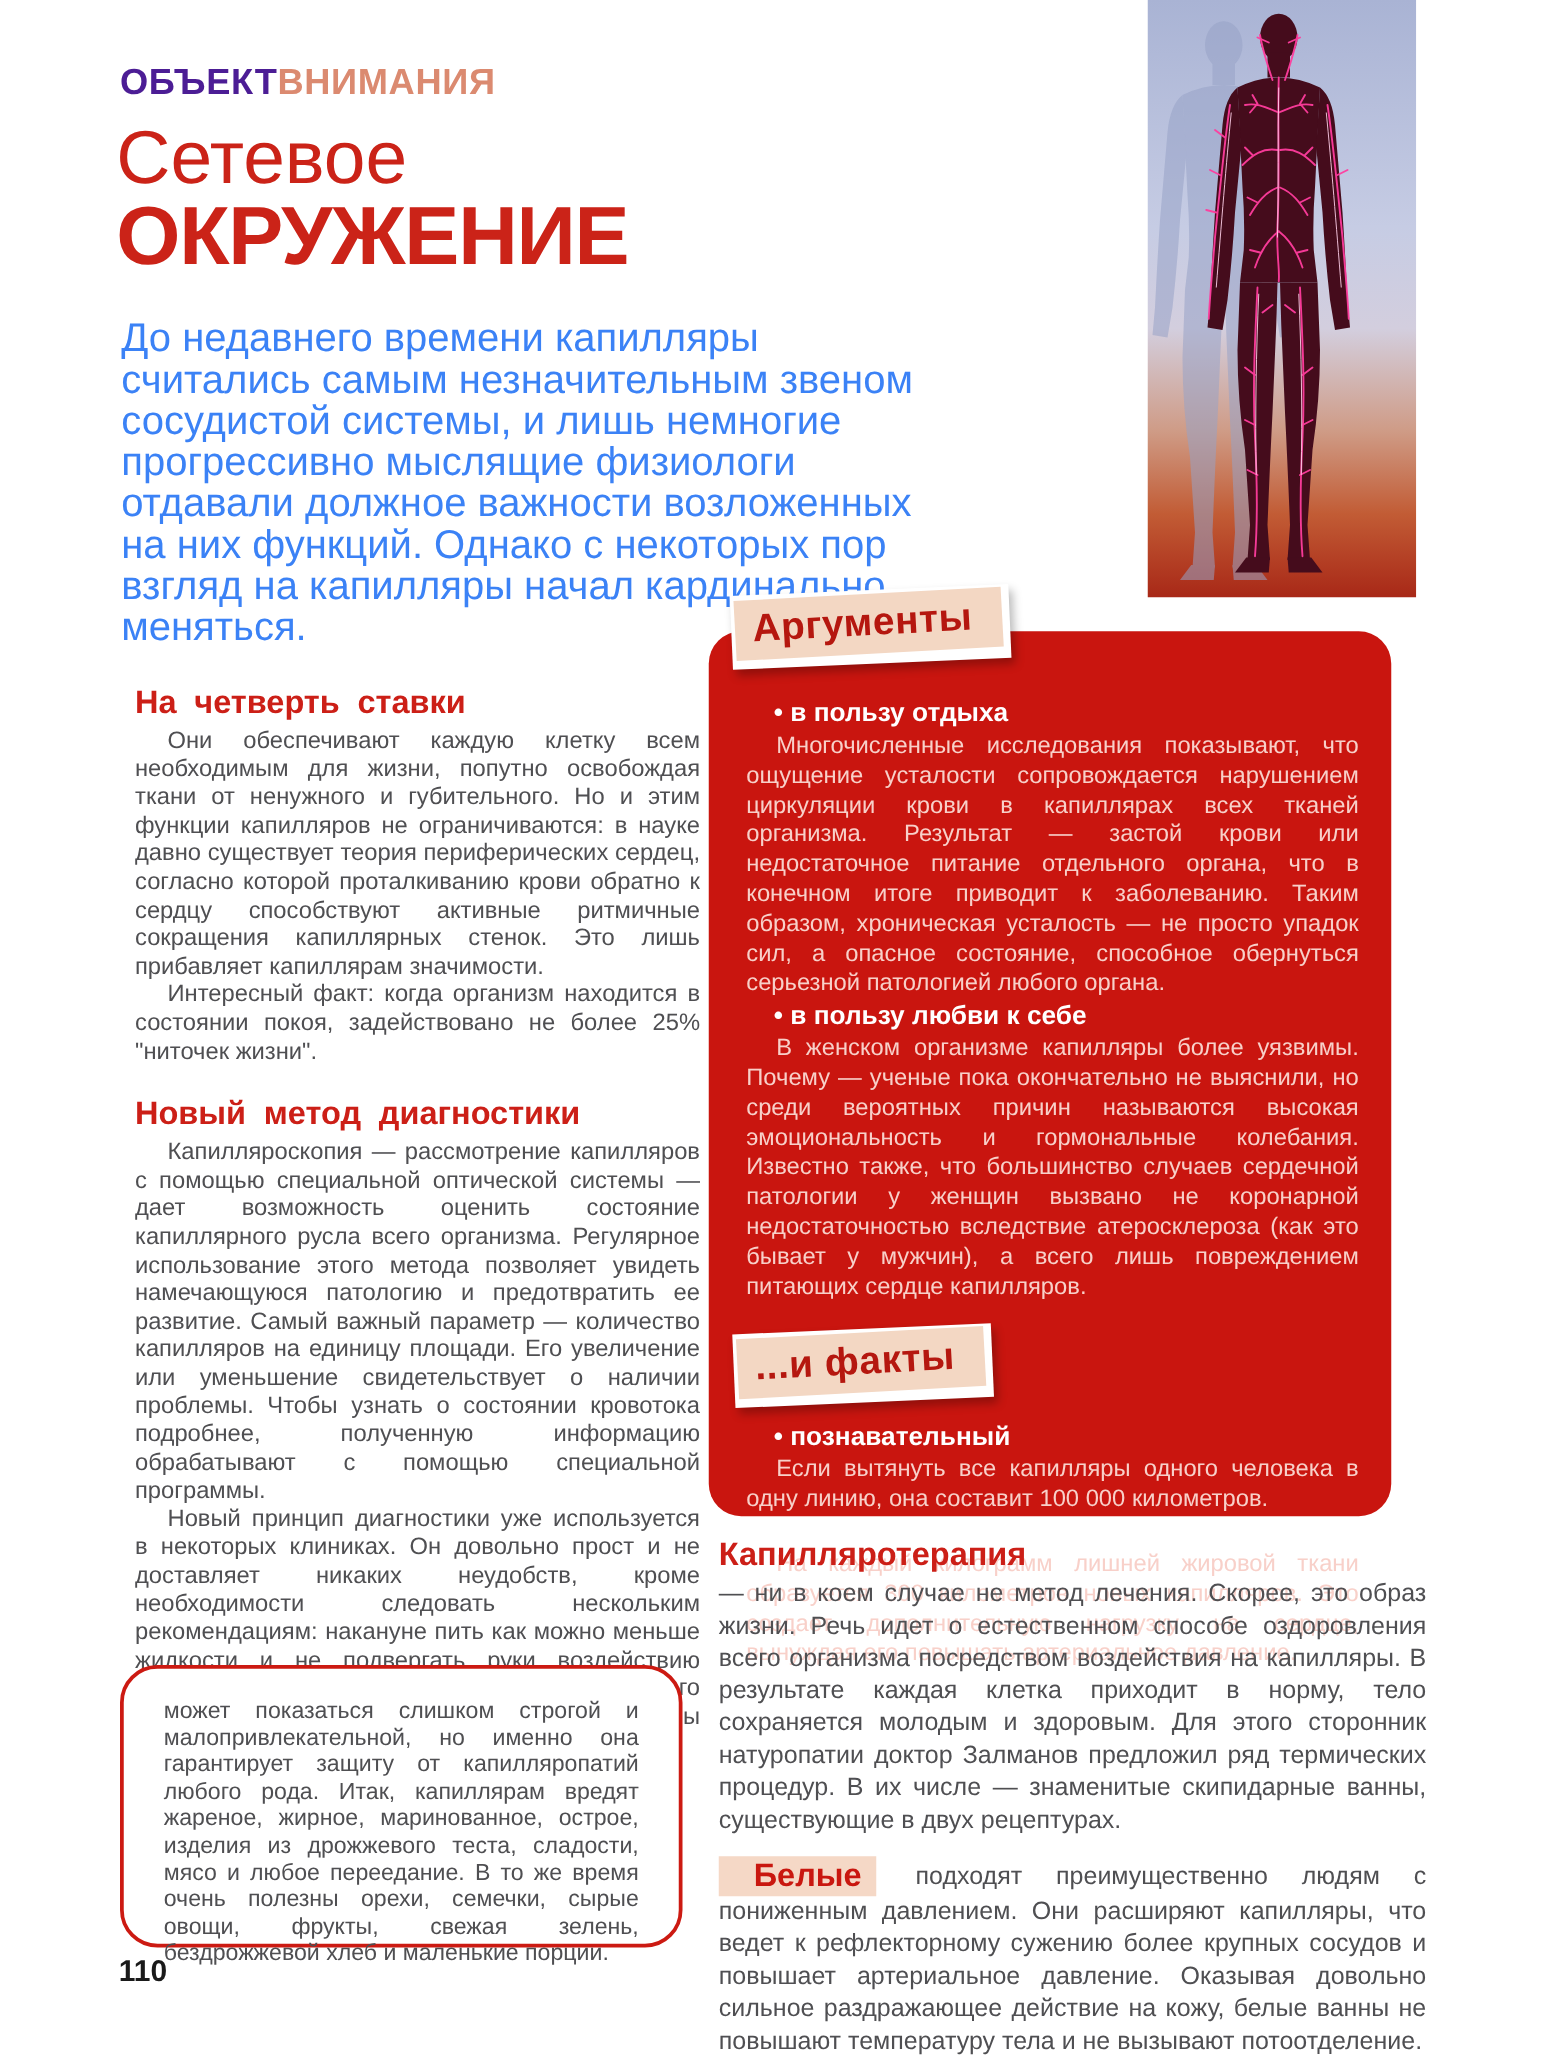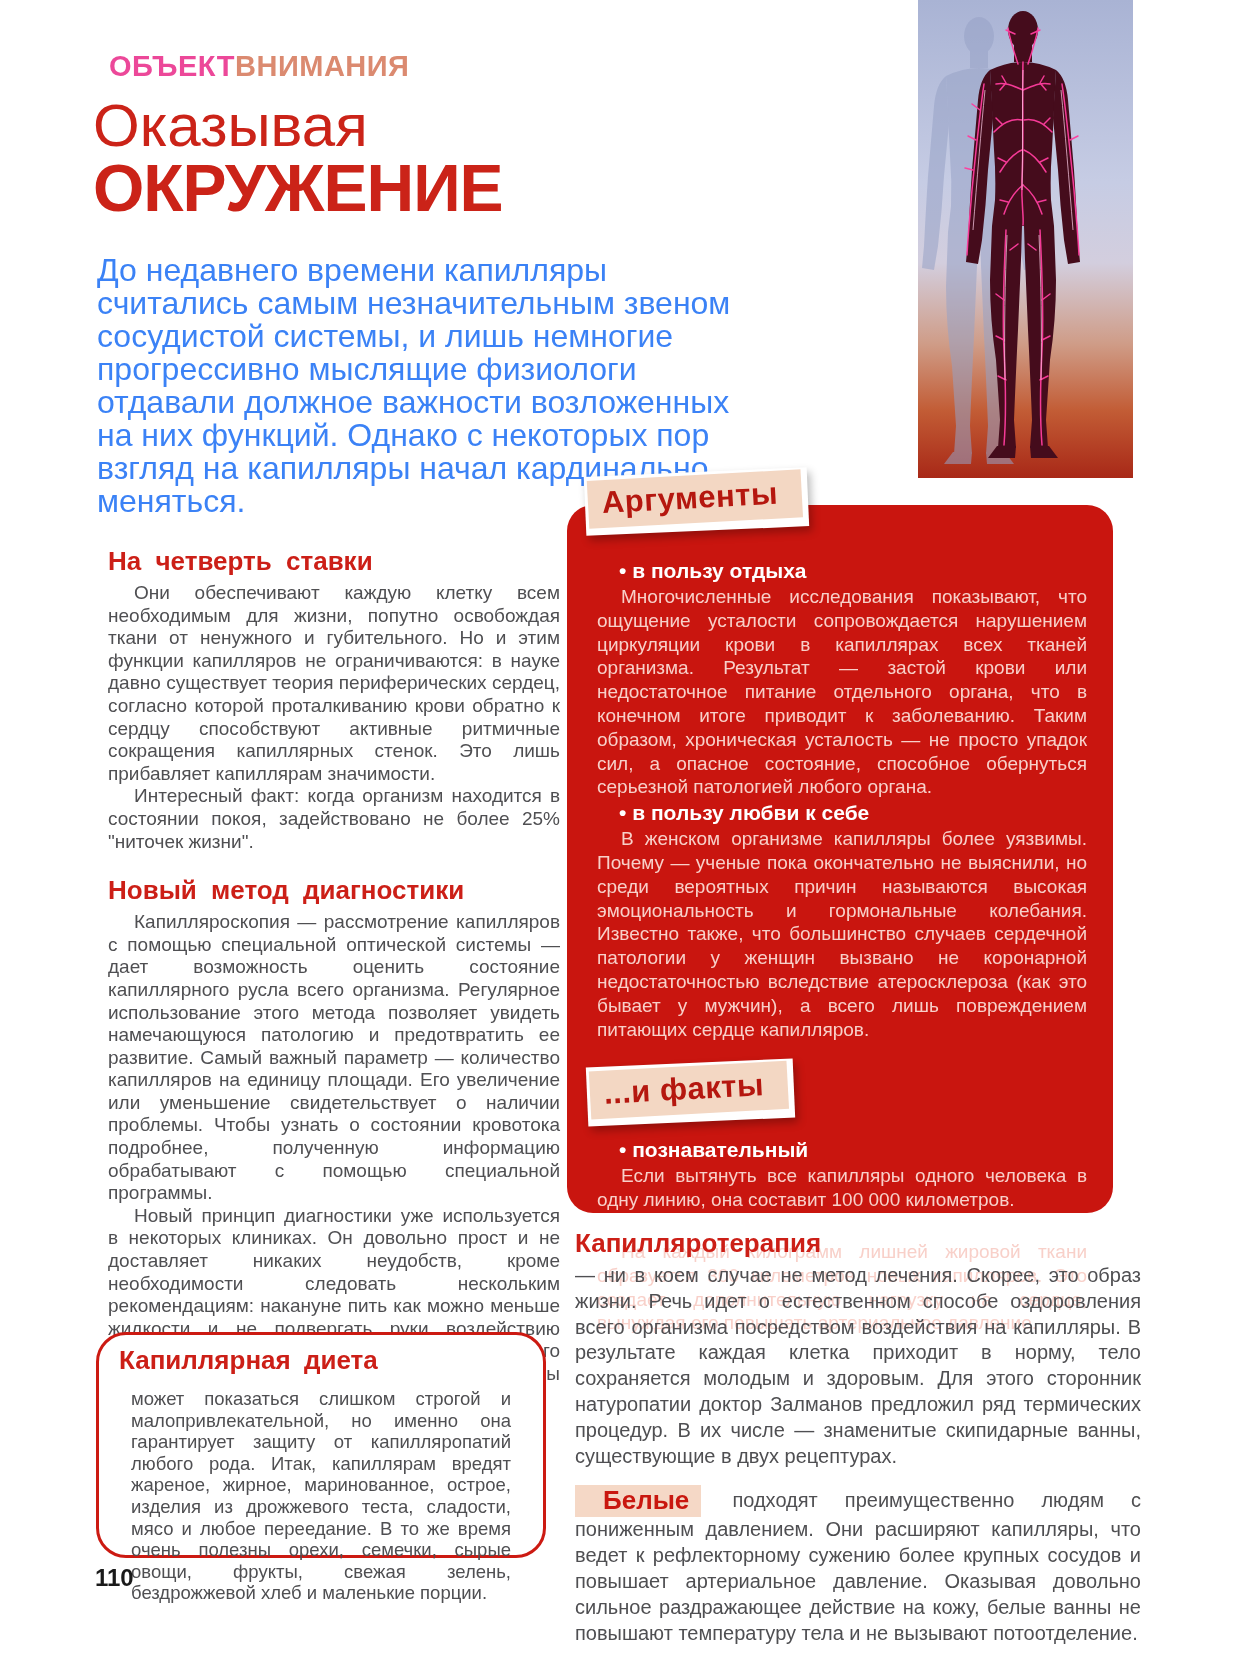--- a/index.html
+++ b/index.html
@@ -2,21 +2,21 @@
 <html lang="ru"><head>
 <meta charset="utf-8">
 <style>
   html,body{margin:0;padding:0;background:#ffffff;}
   .page{
     position:relative;width:1240px;height:1654px;background:#ffffff;
     font-family:"Liberation Sans", sans-serif;overflow:hidden;
   }
   
   .masthead{position:absolute;left:96px;top:50px;font-size:29px;font-weight:bold;letter-spacing:.5px;}
-  .masthead .m1{color:#ec4899;margin-left:13px;}
+  .masthead .m1{color:#4c1d95;}
   .masthead .m2{color:#db8a70;}
   
   .title{position:absolute;left:93px;top:96px;color:#cb2318;}
   .title .t1{font-size:60px;line-height:60px;font-weight:400;letter-spacing:0;}
   .title .t2{font-size:66px;line-height:64px;font-weight:bold;letter-spacing:-1px;}
   
   .intro{position:absolute;left:97px;top:254px;width:658px;
     font-size:32px;line-height:33px;color:#3b82f6;}
   
   .hero{position:absolute;left:918px;top:0;width:215px;height:478px;}
@@ -57,21 +57,21 @@
 </head>
 <body>
 
 <div class="page">
 
   <div class="masthead">
     <span class="m1">ОБЪЕКТ</span><span class="m2">ВНИМАНИЯ</span>
   </div>
 
   <div class="title">
-    <div class="t1">Оказывая</div>
+    <div class="t1">Сетевое</div>
     <div class="t2">ОКРУЖЕНИЕ</div>
   </div>
 
   <div class="intro">До недавнего времени капилляры считались самым незначительным звеном сосудистой системы, и лишь немногие прогрессивно мыслящие физиологи отдавали должное важности возложенных на них функций. Однако с некоторых пор взгляд на капилляры начал кардинально меняться.</div>
 
   <div class="hero">
     <svg width="215" height="478" viewBox="0 0 215 478" xmlns="http://www.w3.org/2000/svg">
       <defs>
         <linearGradient id="bgGrad" x1="0" y1="0" x2="0" y2="1">
           <stop offset="0" stop-color="#a9b3d4"></stop>
@@ -133,21 +133,20 @@
   <div class="leftcol">
     <h2 class="sec-h">На четверть ставки</h2>
     <p class="body-p">Они обеспечивают каждую клетку всем необходимым для жизни, попутно освобождая ткани от ненужного и губительного. Но и этим функции капилляров не ограничиваются: в науке давно существует теория периферических сердец, согласно которой проталкиванию крови обратно к сердцу способствуют активные ритмичные сокращения капиллярных стенок. Это лишь прибавляет капиллярам значимости.</p>
     <p class="body-p">Интересный факт: когда организм находится в состоянии покоя, задействовано не более 25% "ниточек жизни".</p>
     <h2 class="sec-h mt">Новый метод диагностики</h2>
     <p class="body-p">Капилляроскопия — рассмотрение капилляров с помощью специальной оптической системы — дает возможность оценить состояние капиллярного русла всего организма. Регулярное использование этого метода позволяет увидеть намечающуюся патологию и предотвратить ее развитие. Самый важный параметр — количество капилляров на единицу площади. Его увеличение или уменьшение свидетельствует о наличии проблемы. Чтобы узнать о состоянии кровотока подробнее, полученную информацию обрабатывают с помощью специальной программы.</p>
     <p class="body-p">Новый принцип диагностики уже используется в некоторых клиниках. Он довольно прост и не доставляет никаких неудобств, кроме необходимости следовать нескольким рекомендациям: накануне пить как можно меньше жидкости и не подвергать руки воздействию моющих средств, так как для обзорного исследования в фокусе оптической системы должны находиться капилляры ногтевого ложа.</p>
   </div>
 
   <div class="dietbox">
-    <h2 class="diet-h">Капиллярная диета</h2>
     <p class="diet-b">может показаться слишком строгой и малопривлекательной, но именно она гарантирует защиту от капилляропатий любого рода. Итак, капиллярам вредят жареное, жирное, маринованное, острое, изделия из дрожжевого теста, сладости, мясо и любое переедание. В то же время очень полезны орехи, семечки, сырые овощи, фрукты, свежая зелень, бездрожжевой хлеб и маленькие порции.</p>
   </div>
 
   <div class="tab arg-label">
     <span class="tab-inner">Аргументы</span>
   </div>
 
   <div class="redbox">
     <p class="rb-h">• в пользу отдыха</p>
     <p class="rb-p">Многочисленные исследования показывают, что ощущение усталости сопровождается нарушением циркуляции крови в капиллярах всех тканей организма. Результат — застой крови или недостаточное питание отдельного органа, что в конечном итоге приводит к заболеванию. Таким образом, хроническая усталость — не просто упадок сил, а опасное состояние, способное обернуться серьезной патологией любого органа.</p>

